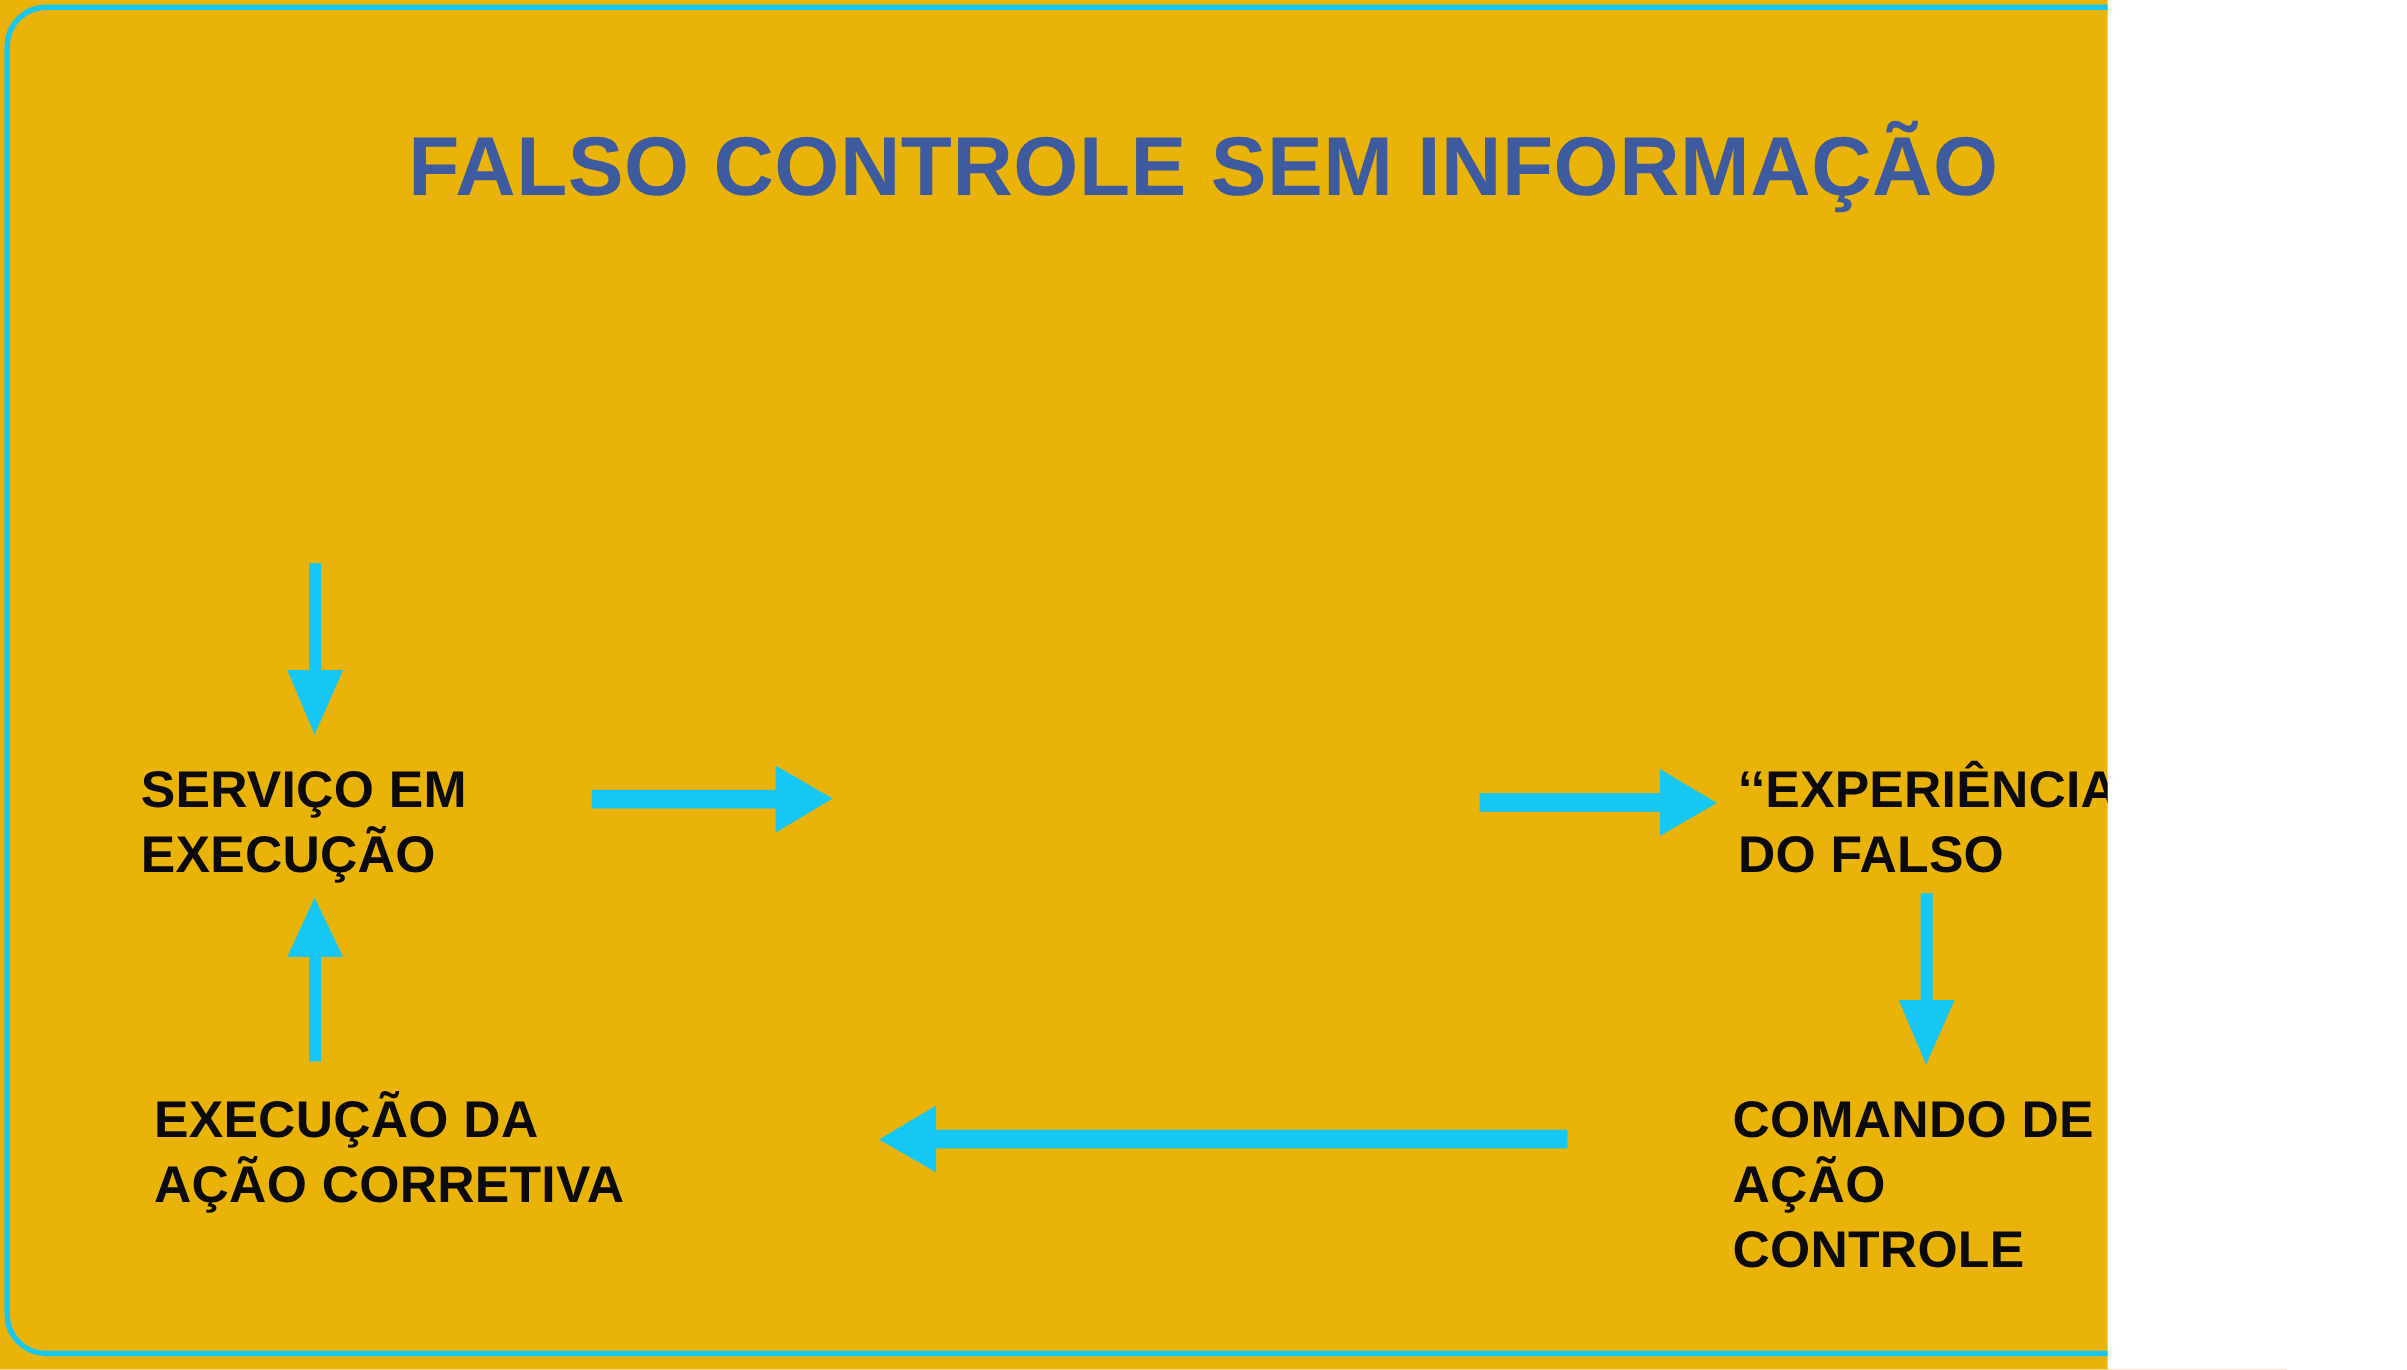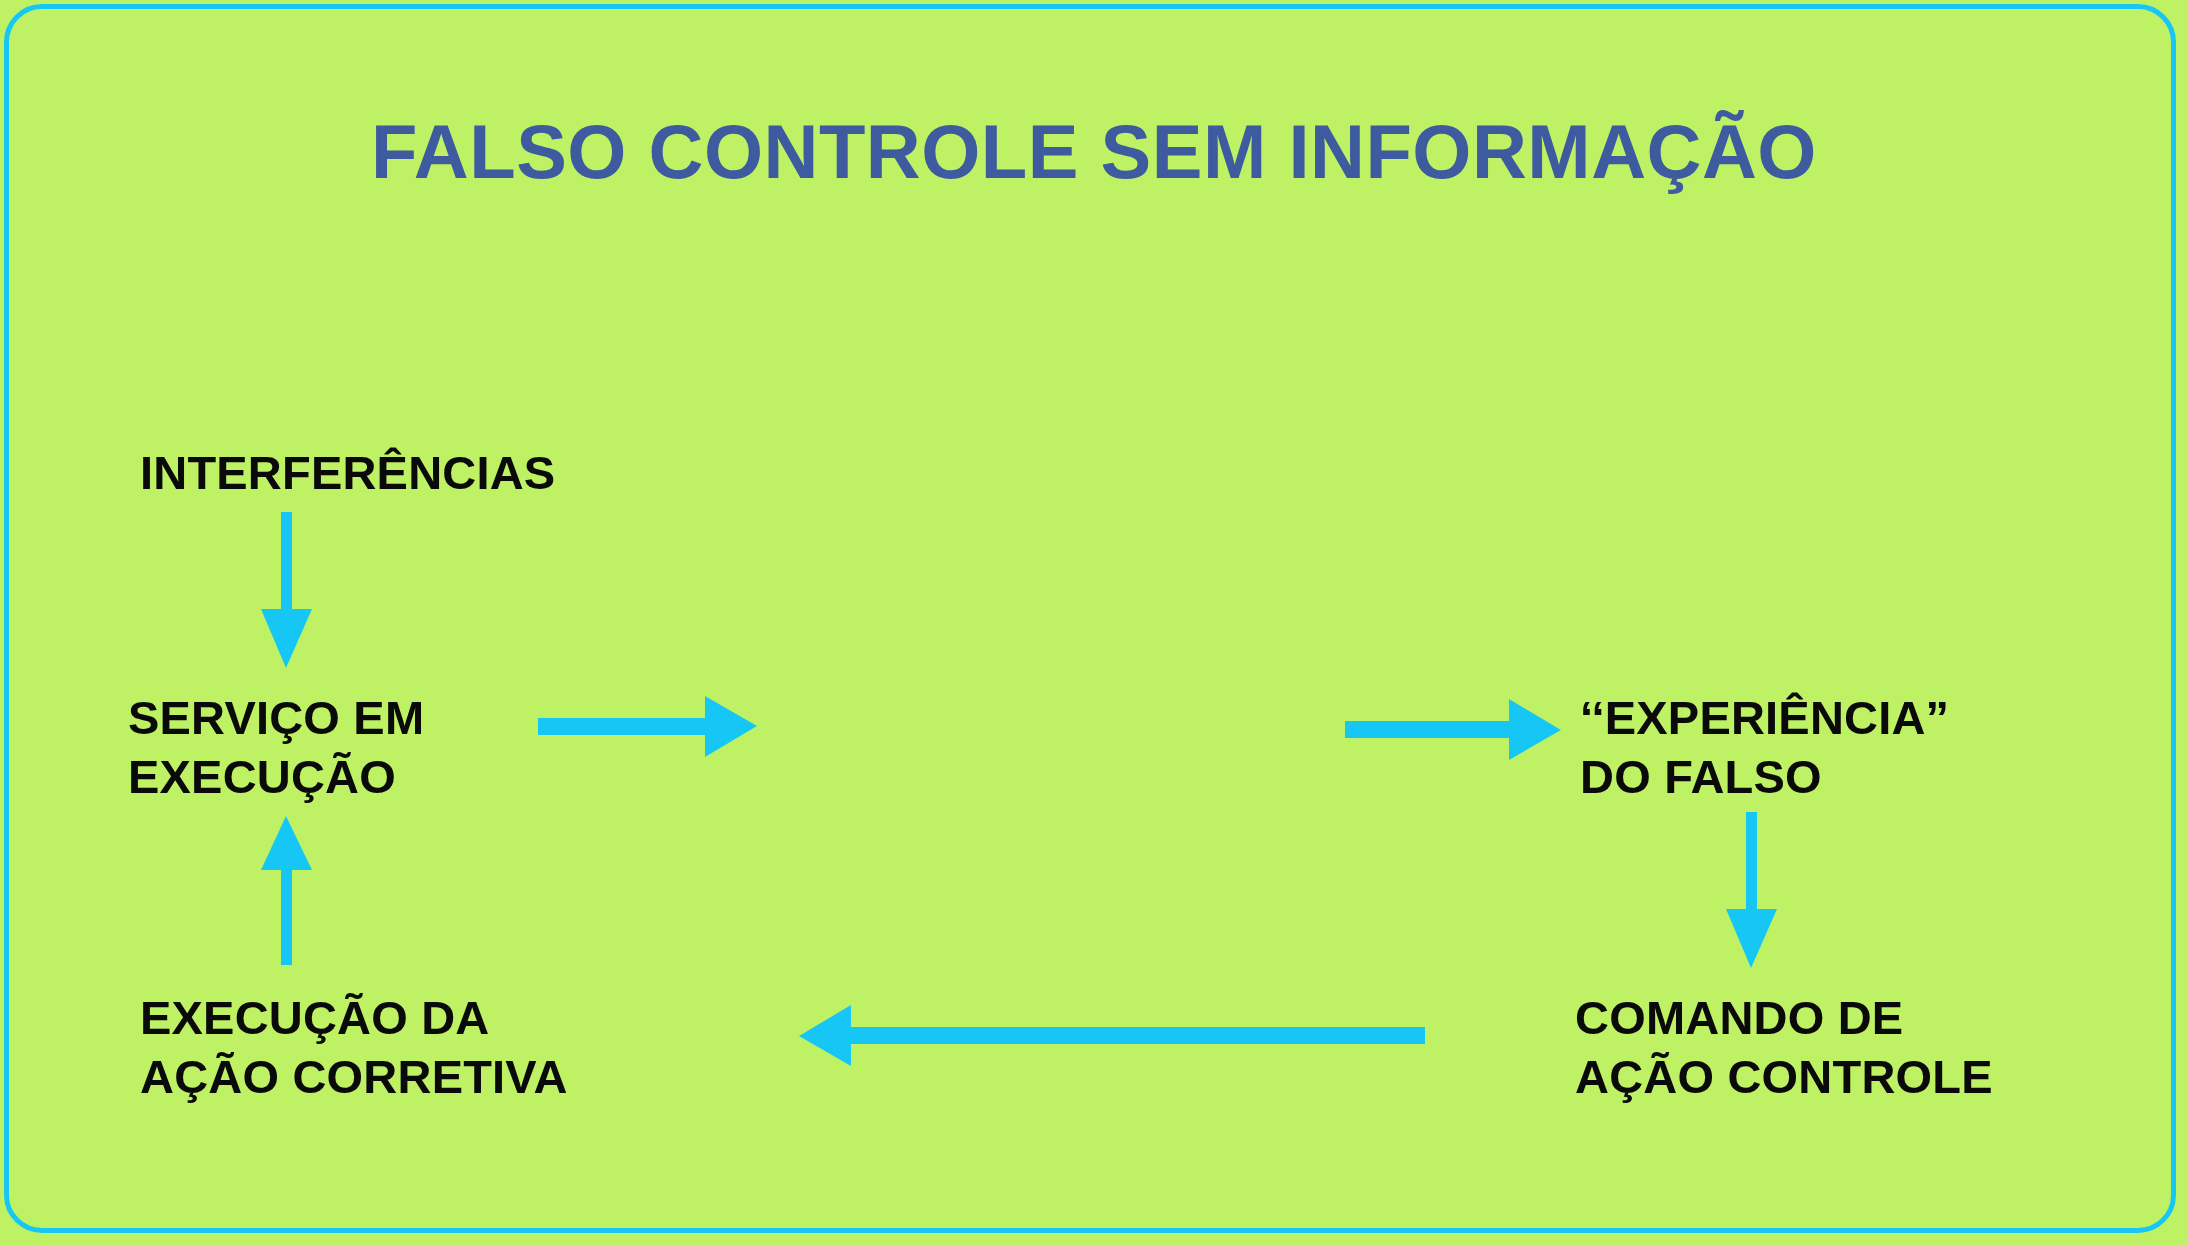--- a/index.html
+++ b/index.html
@@ -2,23 +2,23 @@
 <html><head>
 <meta charset="utf-8">
 <style>
   html, body {
     margin: 0;
     padding: 0;
     background: #ffffff;
   }
   #canvas {
     position: relative;
-    width: 2188px;
+    width: 1916px;
     height: 1245px;
-    background: #bef264;
+    background: #eab308;
     overflow: hidden;
     font-family: "Liberation Sans", sans-serif;
   }
   
   #card-border {
     position: absolute;
     left: 4px;
     top: 4px;
     width: 2172px;
     height: 1229px;
@@ -104,21 +104,20 @@
       <rect x="843" y="1027" width="582" height="17" fill="#16C7F5"></rect>
       <polygon points="851,1005 851,1066 799,1036" fill="#16C7F5"></polygon>
     </g>
 
     <g>
       <rect x="281" y="862" width="11" height="103" fill="#16C7F5"></rect>
       <polygon points="261,870 312,870 286,816" fill="#16C7F5"></polygon>
     </g>
   </svg>
 
-  <div class="node" id="node-interferencias">INTERFERÊNCIAS</div>
 
   <div class="node" id="node-servico">SERVIÇO EM
 EXECUÇÃO</div>
 
 
   <div class="node" id="node-experiencia">‘‘EXPERIÊNCIA”
 DO FALSO</div>
 
   <div class="node" id="node-comando">COMANDO DE
 AÇÃO CONTROLE</div>

